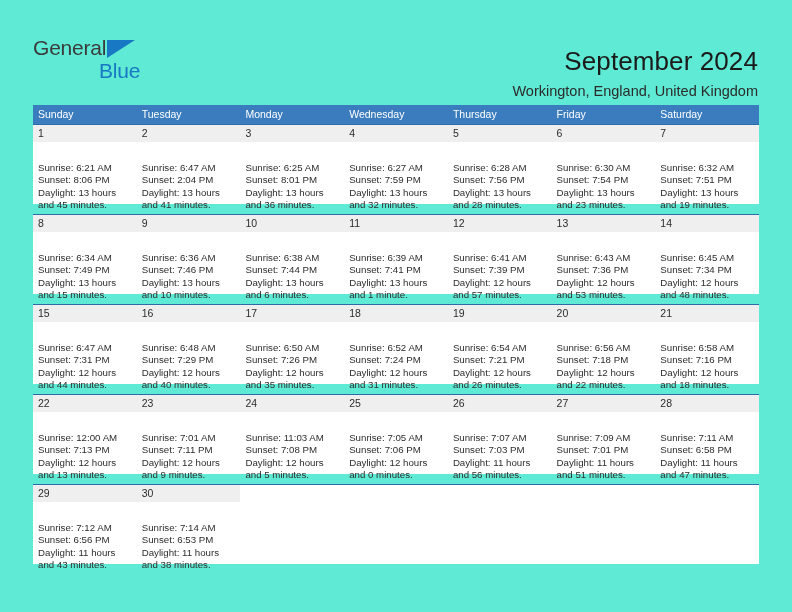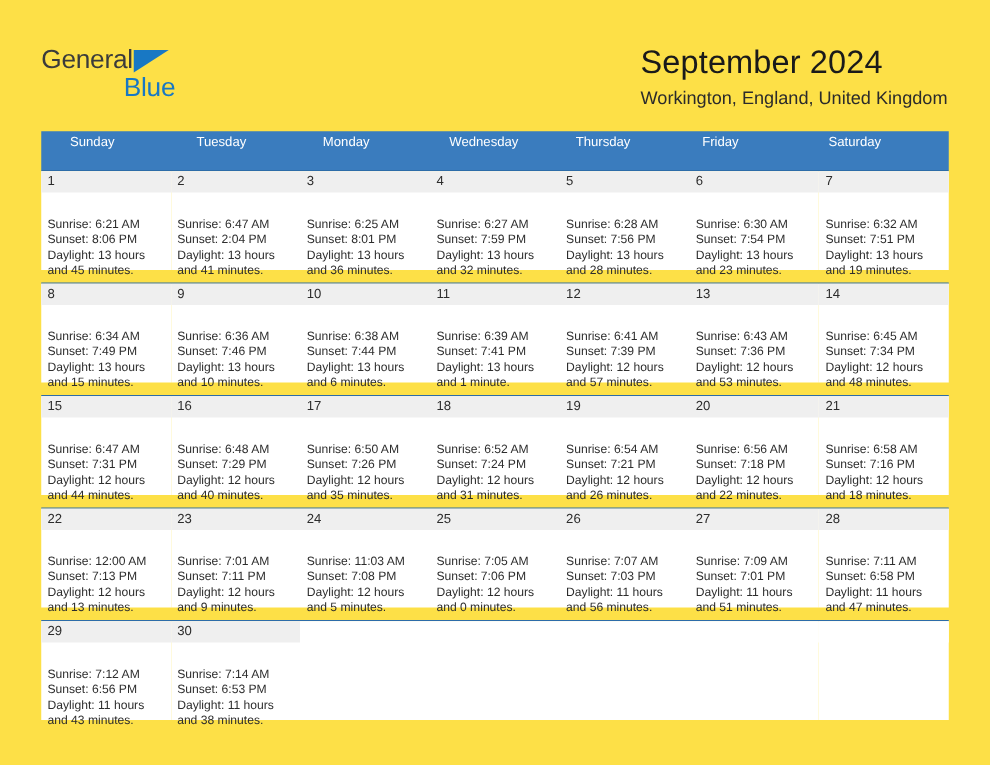--- a/index.html
+++ b/index.html
@@ -10,21 +10,21 @@
     height: 612px;
     background: #ffffff;
     font-family: "Liberation Sans", sans-serif;
     -webkit-font-smoothing: antialiased;
   }
 
   .page {
     position: relative;
     width: 792px;
     height: 612px;
-    background: #fde047;
+    background: #5eead4;
     overflow: hidden;
   }
 
   
   .header {
     position: absolute;
     left: 33px;
     top: 28px;
     right: 34px;
     height: 70px;
@@ -61,22 +61,22 @@
     top: 23px;
     font-size: 21px;
     letter-spacing: -0.2px;
     color: #1878c4;
     font-family: Liberation Sans, sans-serif;
   }
 
   .title-block {
     position: absolute;
     right: 0;
-    top: 4px;
-    text-align: left;
+    top: 16px;
+    text-align: right;
   }
   .cal-title {
     font-size: 26px;
     font-weight: normal;
     color: #1a1a1a;
     line-height: 34px;
     letter-spacing: 0.1px;
   }
   .cal-subtitle {
     font-size: 14.5px;
@@ -91,22 +91,21 @@
     position: absolute;
     left: 33px;
     top: 105px;
     width: 726px;
   }
 
   .weekday-row {
     display: flex;
     width: 100%;
     background: #3a7cbe;
-    height: 31px;
-    padding-left: 18px;
+    height: 19px;
   }
   .weekday {
     flex: 1 1 0;
     color: #ffffff;
     font-size: 10.5px;
     line-height: 19px;
     padding-left: 5px;
     white-space: nowrap;
     overflow: hidden;
   }

